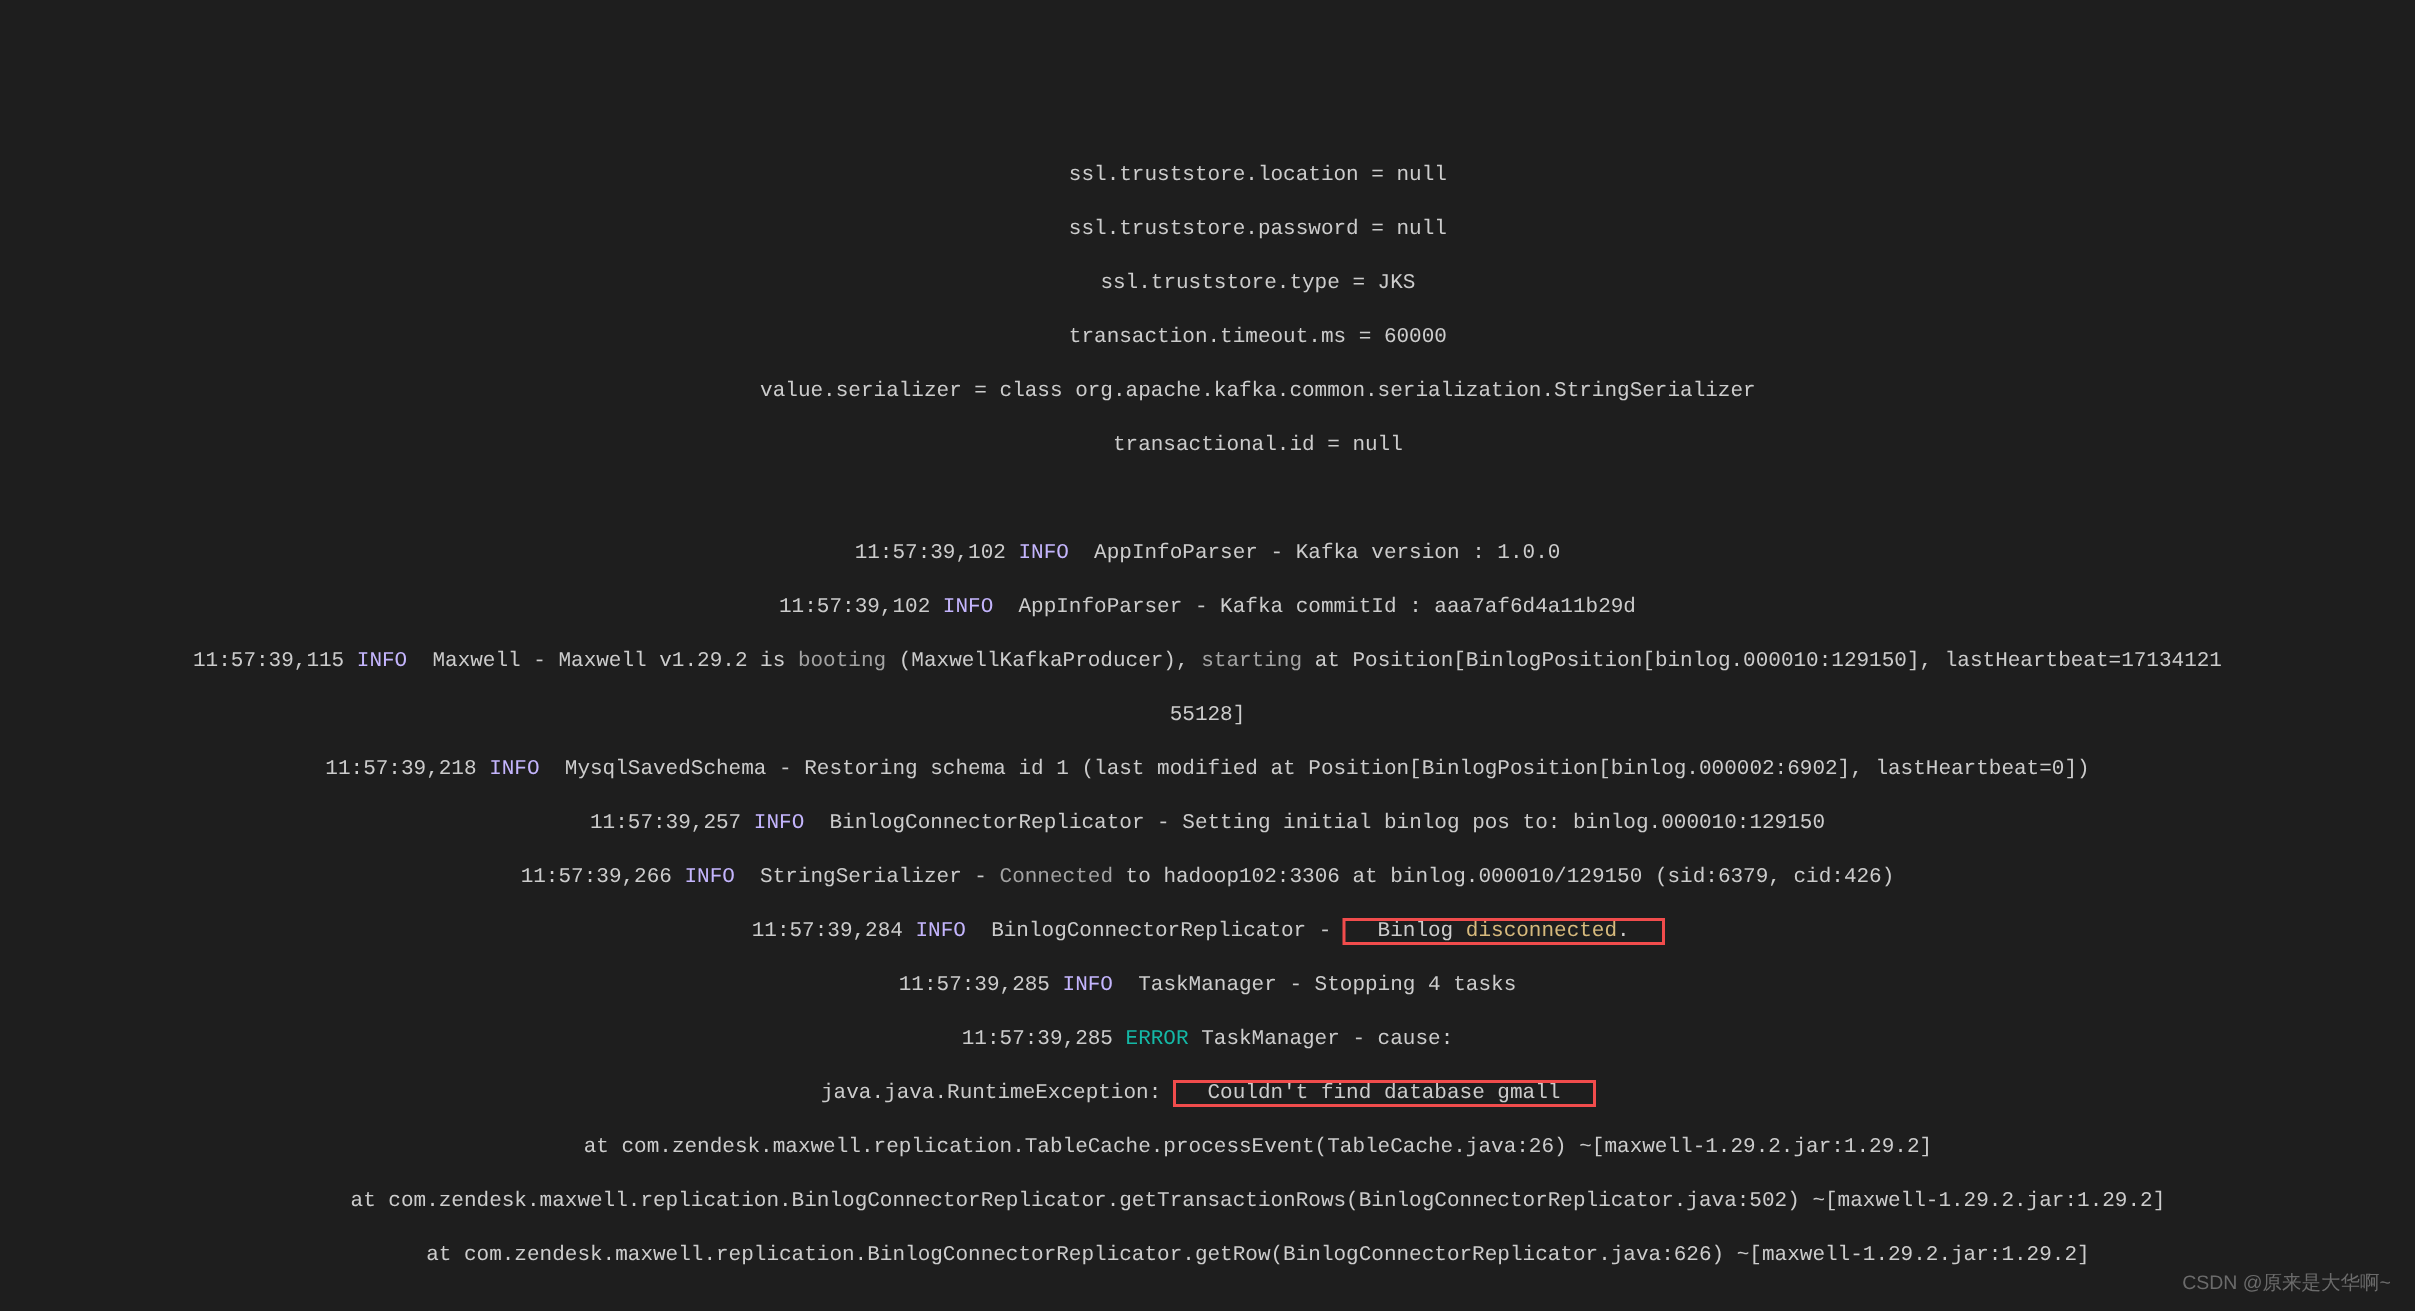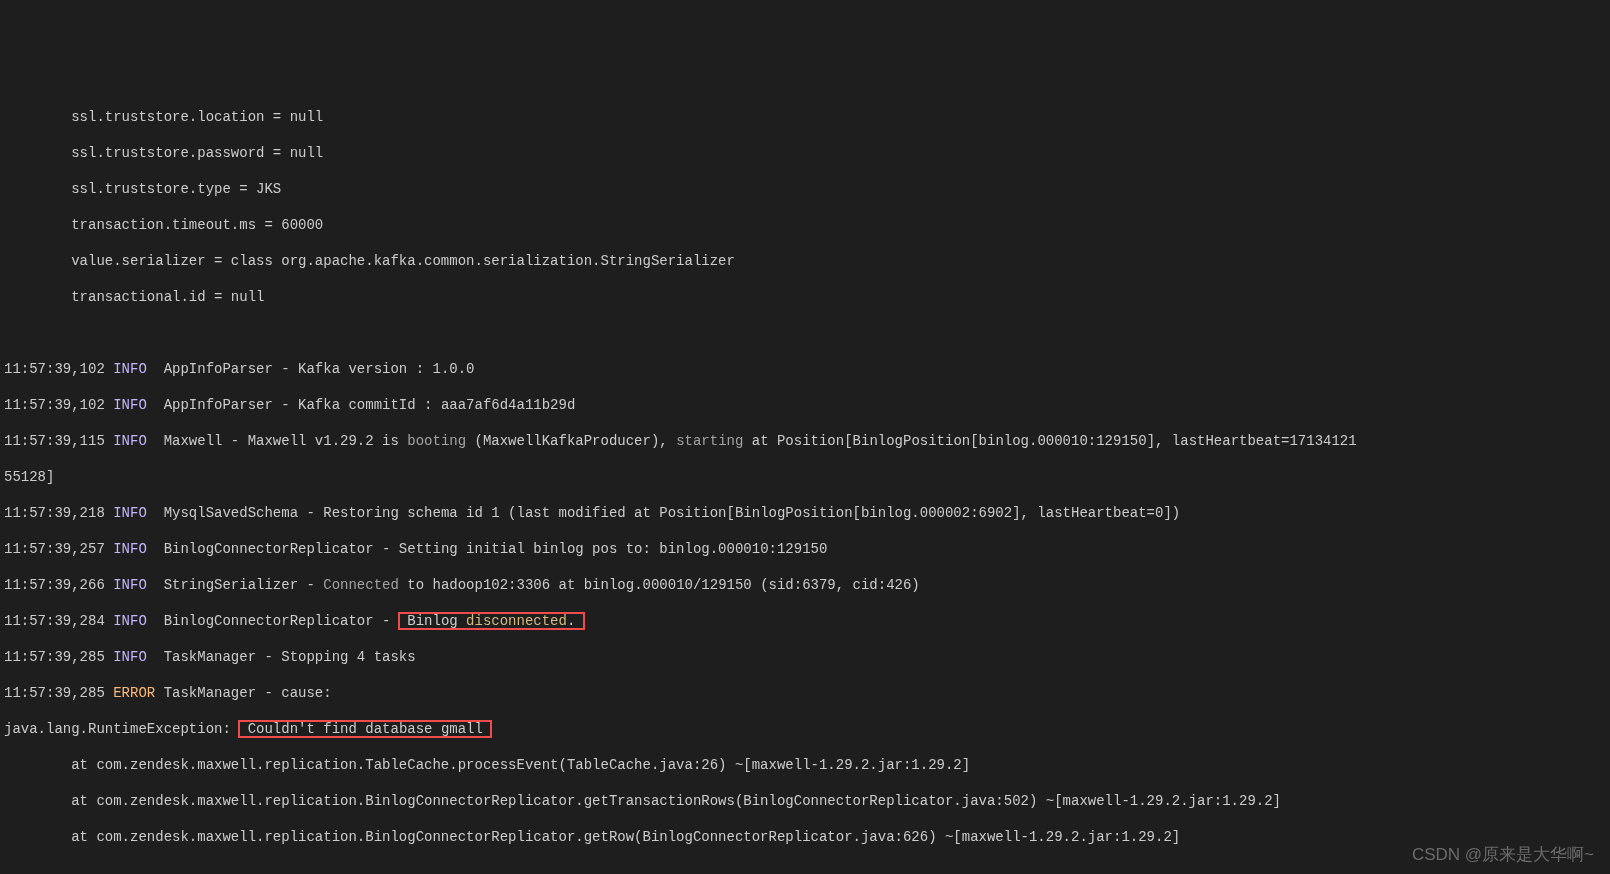--- a/index.html
+++ b/index.html
@@ -11,32 +11,32 @@
     font-size: 14px;
     line-height: 18px;
     white-space: pre;
     overflow: hidden;
   }
   .terminal {
     padding: 0 4px;
     width: 1610px;
     box-sizing: border-box;
   }
-  .line { white-space: pre; }
+  .line { white-space: pre; text-align: center; }
   .info   { color: #c4b5fd; }            
-  .error  { color: #fdba74; }            
+  .error  { color: #14b8a6; }            
   .green  { color: #a3a3a3; }
   .yellow { color: #d7ba7d; }
-  .hl1 { outline: 2px solid #f14c4c; outline-offset: -1px; padding: 0 0; }  
+  .hl1 { outline: 2px solid #f14c4c; outline-offset: -1px; padding: 0 14px; }  
   .watermark {
     position: fixed;
     right: 16px;
     bottom: 10px;
     color: #6b6b6b;
-    font-size: 17px;
+    font-size: 13px;
     font-family: Arial, sans-serif;
     white-space: nowrap;
   }
 </style>
 </head>
 <body>
 
 
 
 <div class="terminal">
@@ -50,21 +50,21 @@
 <div class="line"><span>11:57:39,102 </span><span class="info">INFO</span><span>  AppInfoParser - Kafka version : 1.0.0</span></div>
 <div class="line"><span>11:57:39,102 </span><span class="info">INFO</span><span>  AppInfoParser - Kafka commitId : aaa7af6d4a11b29d</span></div>
 <div class="line"><span>11:57:39,115 </span><span class="info">INFO</span><span>  Maxwell - Maxwell v1.29.2 is </span><span class="green">booting</span><span> (MaxwellKafkaProducer), </span><span class="green">starting</span><span> at Position[BinlogPosition[binlog.000010:129150], lastHeartbeat=17134121</span></div>
 <div class="line">55128]</div>
 <div class="line"><span>11:57:39,218 </span><span class="info">INFO</span><span>  MysqlSavedSchema - Restoring schema id 1 (last modified at Position[BinlogPosition[binlog.000002:6902], lastHeartbeat=0])</span></div>
 <div class="line"><span>11:57:39,257 </span><span class="info">INFO</span><span>  BinlogConnectorReplicator - Setting initial binlog pos to: binlog.000010:129150</span></div>
 <div class="line"><span>11:57:39,266 </span><span class="info">INFO</span><span>  StringSerializer - </span><span class="green">Connected</span><span> to hadoop102:3306 at binlog.000010/129150 (sid:6379, cid:426)</span></div>
 <div class="line"><span>11:57:39,284 </span><span class="info">INFO</span><span>  BinlogConnectorReplicator - </span><span class="hl1"><span> Binlog </span><span class="yellow">disconnected</span><span>. </span></span></div>
 <div class="line"><span>11:57:39,285 </span><span class="info">INFO</span><span>  TaskManager - Stopping 4 tasks</span></div>
 <div class="line"><span>11:57:39,285 </span><span class="error">ERROR</span><span> TaskManager - cause:</span></div>
-<div class="line"><span>java.lang.RuntimeException: </span><span class="hl1"> Couldn't find database gmall </span></div>
+<div class="line"><span>java.java.RuntimeException: </span><span class="hl1"> Couldn't find database gmall </span></div>
 <div class="line">        at com.zendesk.maxwell.replication.TableCache.processEvent(TableCache.java:26) ~[maxwell-1.29.2.jar:1.29.2]</div>
 <div class="line">        at com.zendesk.maxwell.replication.BinlogConnectorReplicator.getTransactionRows(BinlogConnectorReplicator.java:502) ~[maxwell-1.29.2.jar:1.29.2]</div>
 <div class="line">        at com.zendesk.maxwell.replication.BinlogConnectorReplicator.getRow(BinlogConnectorReplicator.java:626) ~[maxwell-1.29.2.jar:1.29.2]</div>
 
 
 
 
 
 
 

